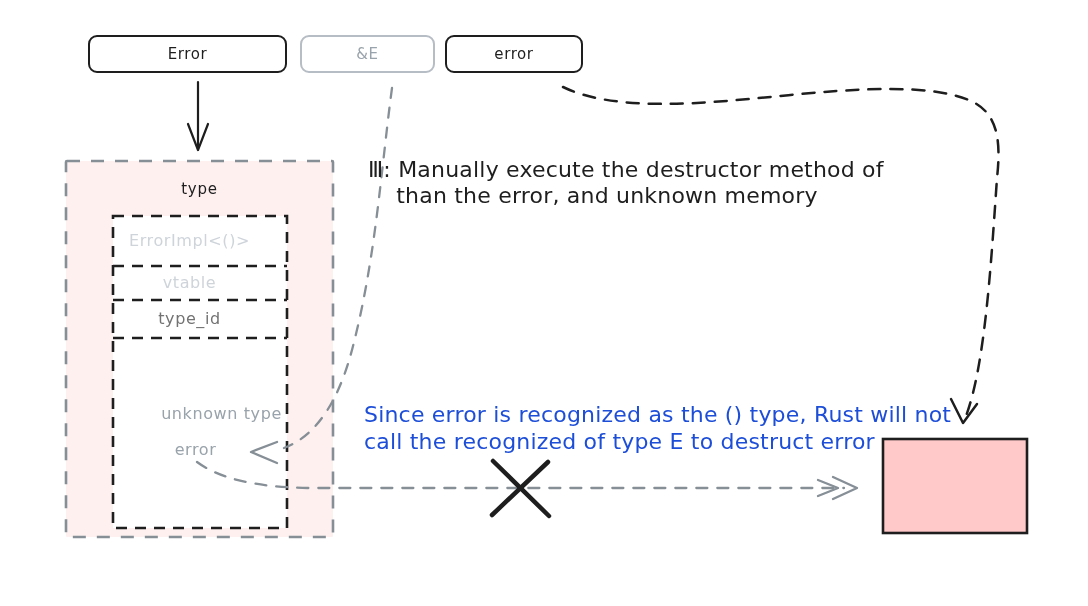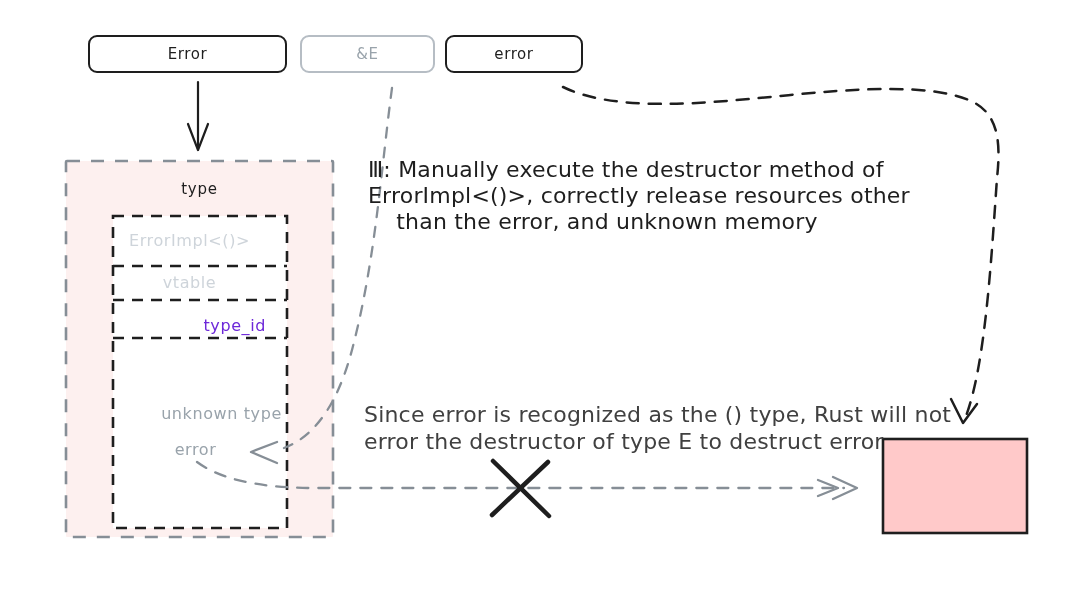--- a/index.html
+++ b/index.html
@@ -126,29 +126,28 @@
   </div>
 
   <div class="node-box" style="left: 445px; top: 35px; width: 134px; border-color: rgb(30, 30, 30); color: rgb(30, 30, 30);">
     <span>error</span>
   </div>
 
   <div id="inner-title" style="color: rgb(30, 30, 30);">type</div>
 
   <div class="mem-label" style="top: 231px; color: rgb(206, 212, 218);">ErrorImpl&lt;()&gt;</div>
   <div class="mem-label" style="top: 273px; color: rgb(206, 212, 218);">vtable</div>
-  <div class="mem-label" style="top: 316px; color: #6d28d9; text-align: right;">type_id</div>
+  <div class="mem-label" style="top: 309px; color: #737373;">type_id</div>
 
   <div class="mem-label" style="top: 404px; color: rgb(153, 163, 171); padding-left: 32px;">unknown type</div>
   <div class="mem-label" style="top: 440px; width: 165px; color: rgb(153, 163, 171);">error</div>
 
   <div id="step-note" style="color: rgb(30, 30, 30);">
     <div class="note-line">Ⅲ: Manually execute the destructor method of</div>
-    <div class="note-line">ErrorImpl&lt;()&gt;, correctly release resources other</div>
     <div class="note-line">than the error, and unknown memory</div>
   </div>
 
-  <div id="destructor-note" style="color: #404040;">
+  <div id="destructor-note" style="color: #1d4ed8;">
     <div class="note-line">Since error is recognized as the () type, Rust will not</div>
-    <div class="note-line">error the destructor of type E to destruct error</div>
+    <div class="note-line">call the recognized of type E to destruct error</div>
   </div>
 
 </div>
 
 </body></html>

